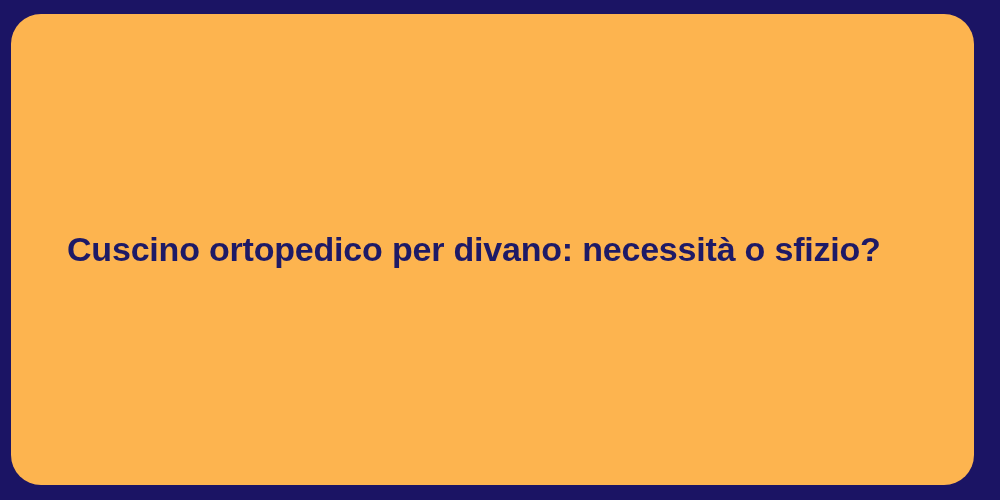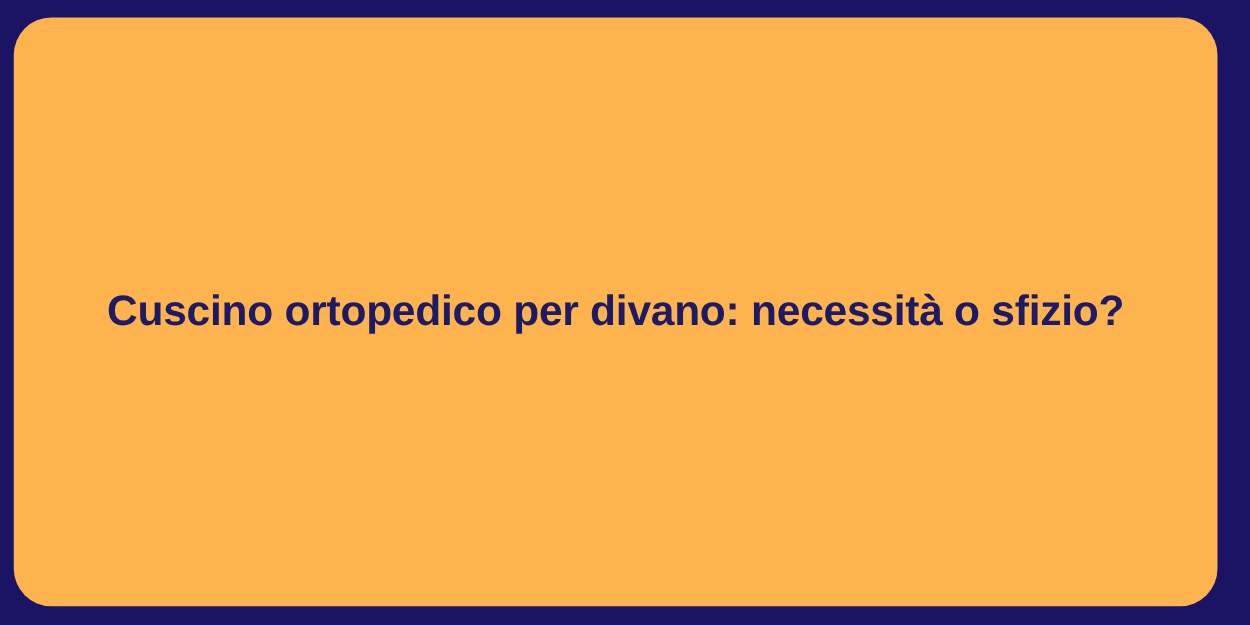--- a/index.html
+++ b/index.html
@@ -42,22 +42,22 @@
     display: flex;
     align-items: center;
     justify-content: center;
     overflow: hidden;
   }
 
   #headline-wrap {
     width: 100%;
     display: flex;
     align-items: center;
-    justify-content: center;
-    padding: 0 24px;
+    justify-content: flex-start;
+    padding: 0 56px;
     box-sizing: border-box;
   }
 
   #headline {
     margin: 0;
     color: #1e1a66;
     font-family: "Liberation Sans", sans-serif;
     font-weight: bold;
     font-size: 34px;
     line-height: 1.25;

